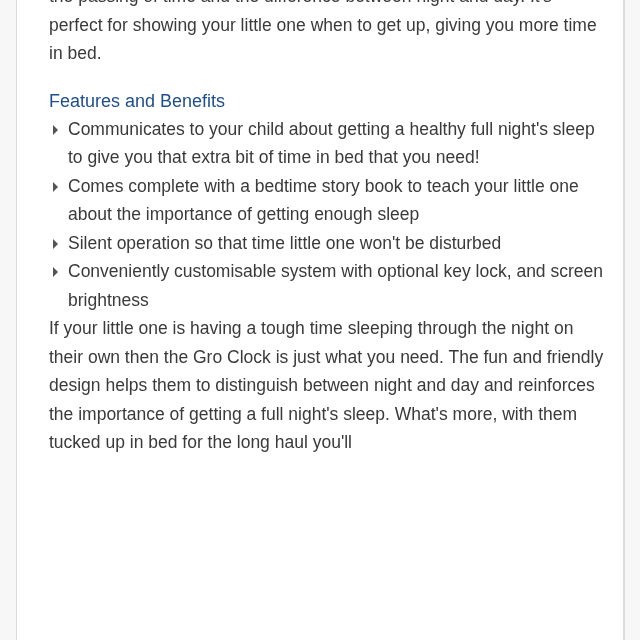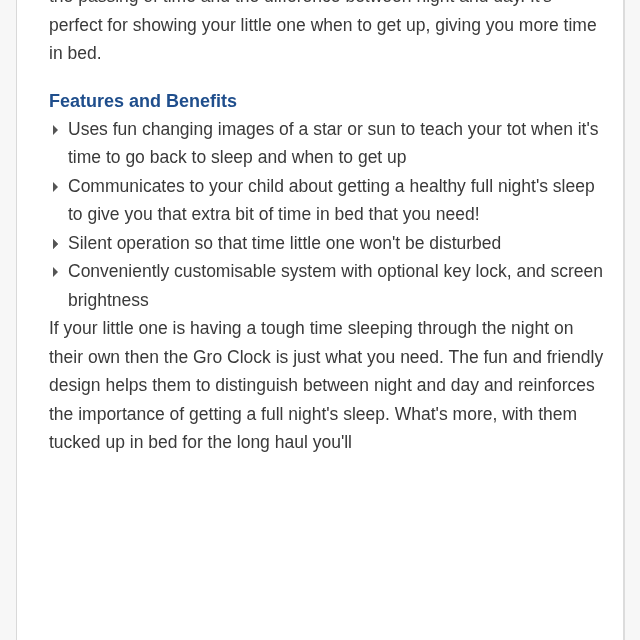--- a/index.html
+++ b/index.html
@@ -21,21 +21,21 @@
       position: absolute;
       left: 32px; top: 12px;
       width: 560px;
       color: #3a3a3a;
       font-size: 17.5px;
       line-height: 28.5px;
     }
     .para { margin: 0; }
     .heading {
       color: #1f4e8c;
-      font-weight: bold;
+      font-weight: normal;
       font-size: 18px;
       margin: 19px 0 0 0;
       line-height: 28px;
     }
     ul.features {
       list-style: none;
       margin: 0; padding: 0;
     }
     ul.features li {
       position: relative;
@@ -52,22 +52,21 @@
   </style>
 </head>
 <body>
 
 <div class="panel">
   <div class="content">
     <p class="para" style="margin-top:-10px;">the passing of time and the difference between night and day. It's perfect for showing your little one when to get up, giving you more time in bed.</p>
 
     <h3 class="heading">Features and Benefits</h3>
     <ul class="features">
-      <li><span class="bullet"></span><span>Uses fun changing images of a star or sun to teach your tot when it's time to go back to sleep and when to get up</span></li>
       <li><span class="bullet"></span><span>Communicates to your child about getting a healthy full night's sleep to give you that extra bit of time in bed that you need!</span></li>
-      <li><span class="bullet"></span></li>
+      <li><span class="bullet"></span><span>Comes complete with a bedtime story book to teach your little one about the importance of getting enough sleep</span></li>
       <li><span class="bullet"></span><span>Silent operation so that time little one won't be disturbed</span></li>
       <li><span class="bullet"></span><span>Conveniently customisable system with optional key lock, and screen brightness</span></li>
     </ul>
 
     <p class="para">If your little one is having a tough time sleeping through the night on their own then the Gro Clock is just what you need. The fun and friendly design helps them to distinguish between night and day and reinforces the importance of getting a full night's sleep. What's more, with them tucked up in bed for the long haul you'll</p>
   </div>
 </div>
 
 </body></html>

